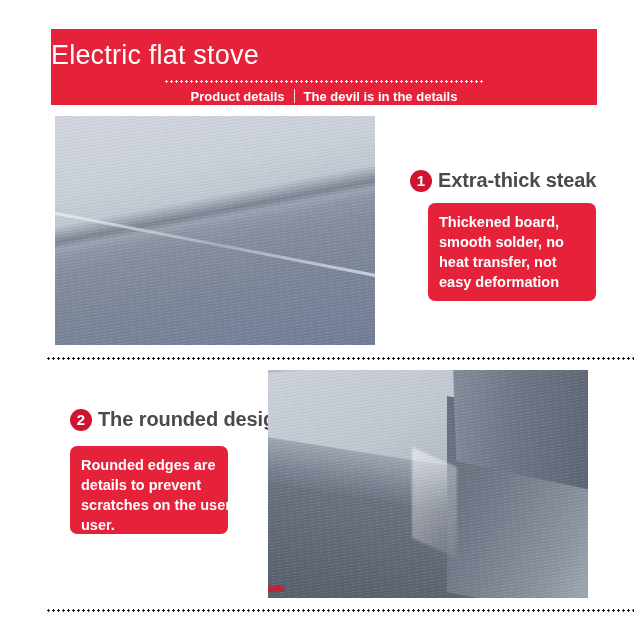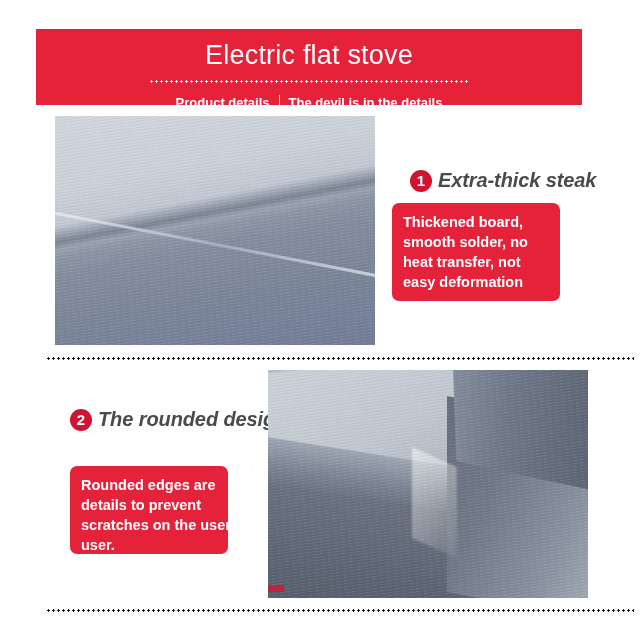--- a/index.html
+++ b/index.html
@@ -16,48 +16,47 @@
   }
   .page {
     position: absolute;
     inset: 0;
     background: #ffffff;
   }
 
   
   .banner {
     position: absolute;
-    left: 36px;
+    left: 51px;
     top: 29px;
     width: 546px;
     height: 76px;
     background: #e5223a;
     box-sizing: border-box;
-    text-align: center;
   }
   .banner-title {
     color: #ffffff;
     font-size: 27px;
     font-weight: 400;
     letter-spacing: 0.2px;
     line-height: 1;
     padding-top: 13px;
     white-space: nowrap;
   }
   .banner-dots {
     width: 320px;
     height: 3px;
     margin: 11px auto 0 auto;
     background-image: radial-gradient(circle, #ffffff 0 1px, transparent 1.3px);
     background-size: 5px 3px;
     background-repeat: repeat-x;
     opacity: 0.92;
   }
   .banner-sub {
-    margin-top: 12px;
+    margin-top: 6px;
     color: #ffffff;
     font-size: 13px;
     font-weight: 700;
     line-height: 1;
     white-space: nowrap;
     display: flex;
     justify-content: center;
     align-items: center;
     gap: 9px;
   }
@@ -219,41 +218,40 @@
     align-items: center;
     justify-content: center;
     flex: 0 0 auto;
     line-height: 1;
   }
   .head-text {
     color: #4a4a4a;
     font-size: 20px;
     font-weight: 700;
     letter-spacing: -0.1px;
-    font-style: italic;
   }
   .callout-box {
     position: absolute;
     background: #e5223a;
     border-radius: 7px;
     color: #ffffff;
     font-size: 14.5px;
     font-weight: 600;
     line-height: 1.38;
     padding: 9px 11px 10px 11px;
     box-sizing: border-box;
     overflow: hidden;
   }
   .callout-box .line { white-space: nowrap; }
 
   .head-1 { left: 410px; top: 169px; }
-  .box-1  { left: 392px; top: 203px; width: 168px; height: 98px; }
+  .box-1  { left: 428px; top: 203px; width: 168px; height: 98px; }
 
   .head-2 { left: 70px; top: 408px; }
-  .box-2  { left: 70px; top: 466px; width: 158px; height: 88px; }
+  .box-2  { left: 70px; top: 446px; width: 158px; height: 88px; }
 
   
   .sep {
     position: absolute;
     left: 46px;
     width: 588px;
     height: 3px;
     background-image: radial-gradient(circle, #1a1a1a 0 1px, transparent 1.35px);
     background-size: 5px 3px;
     background-repeat: repeat-x;

